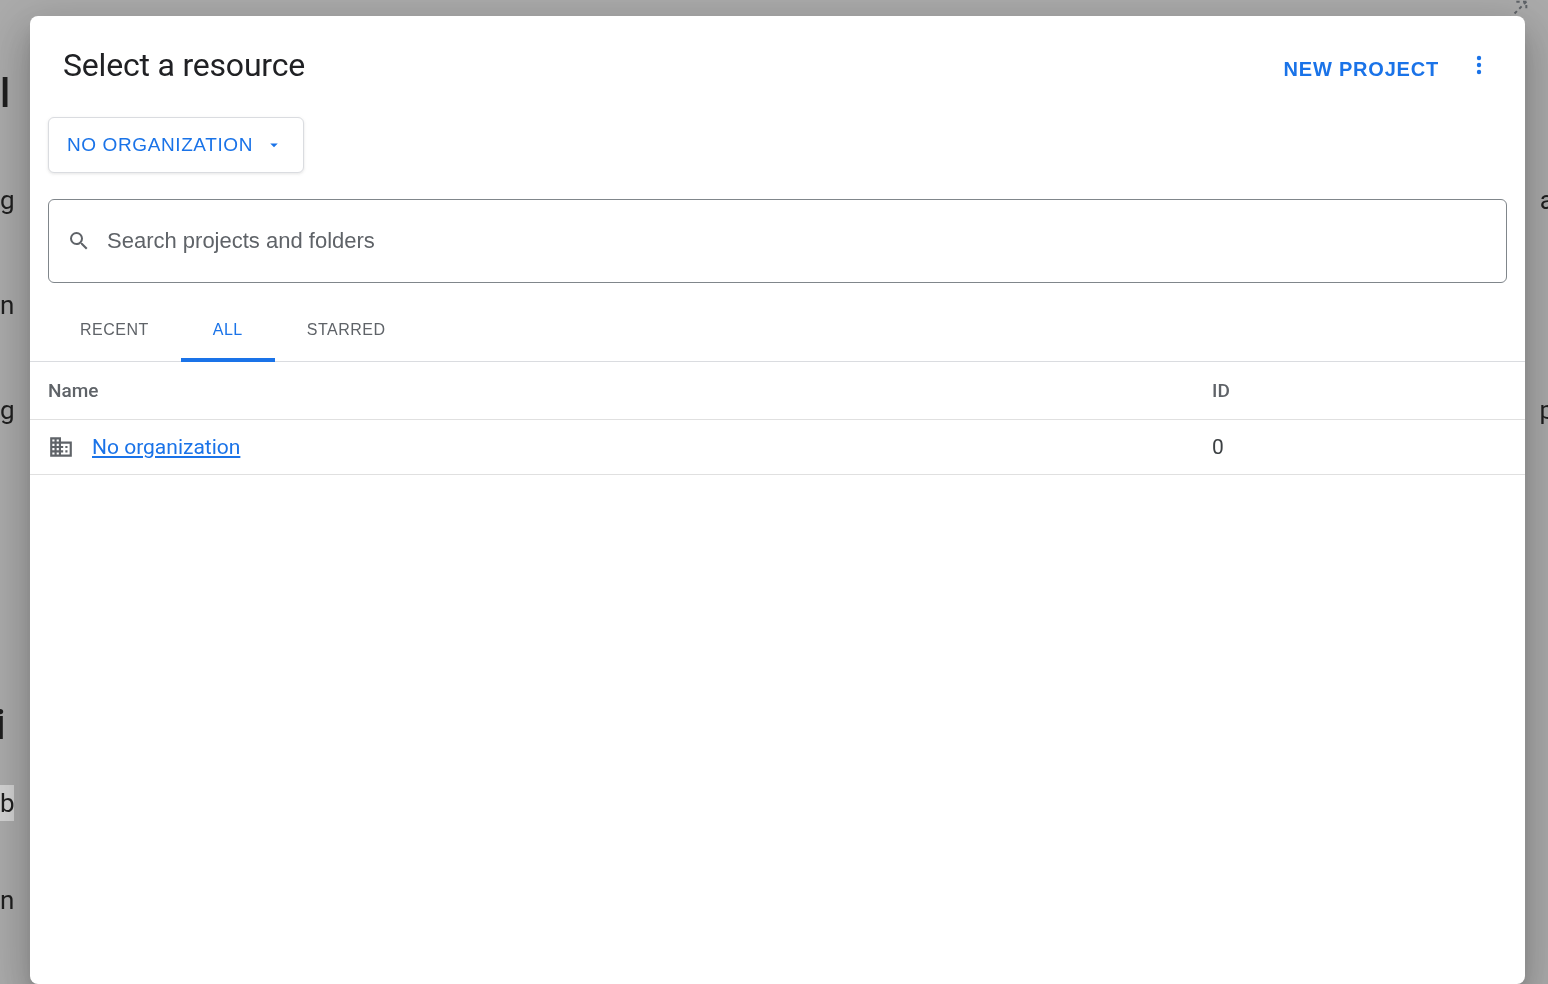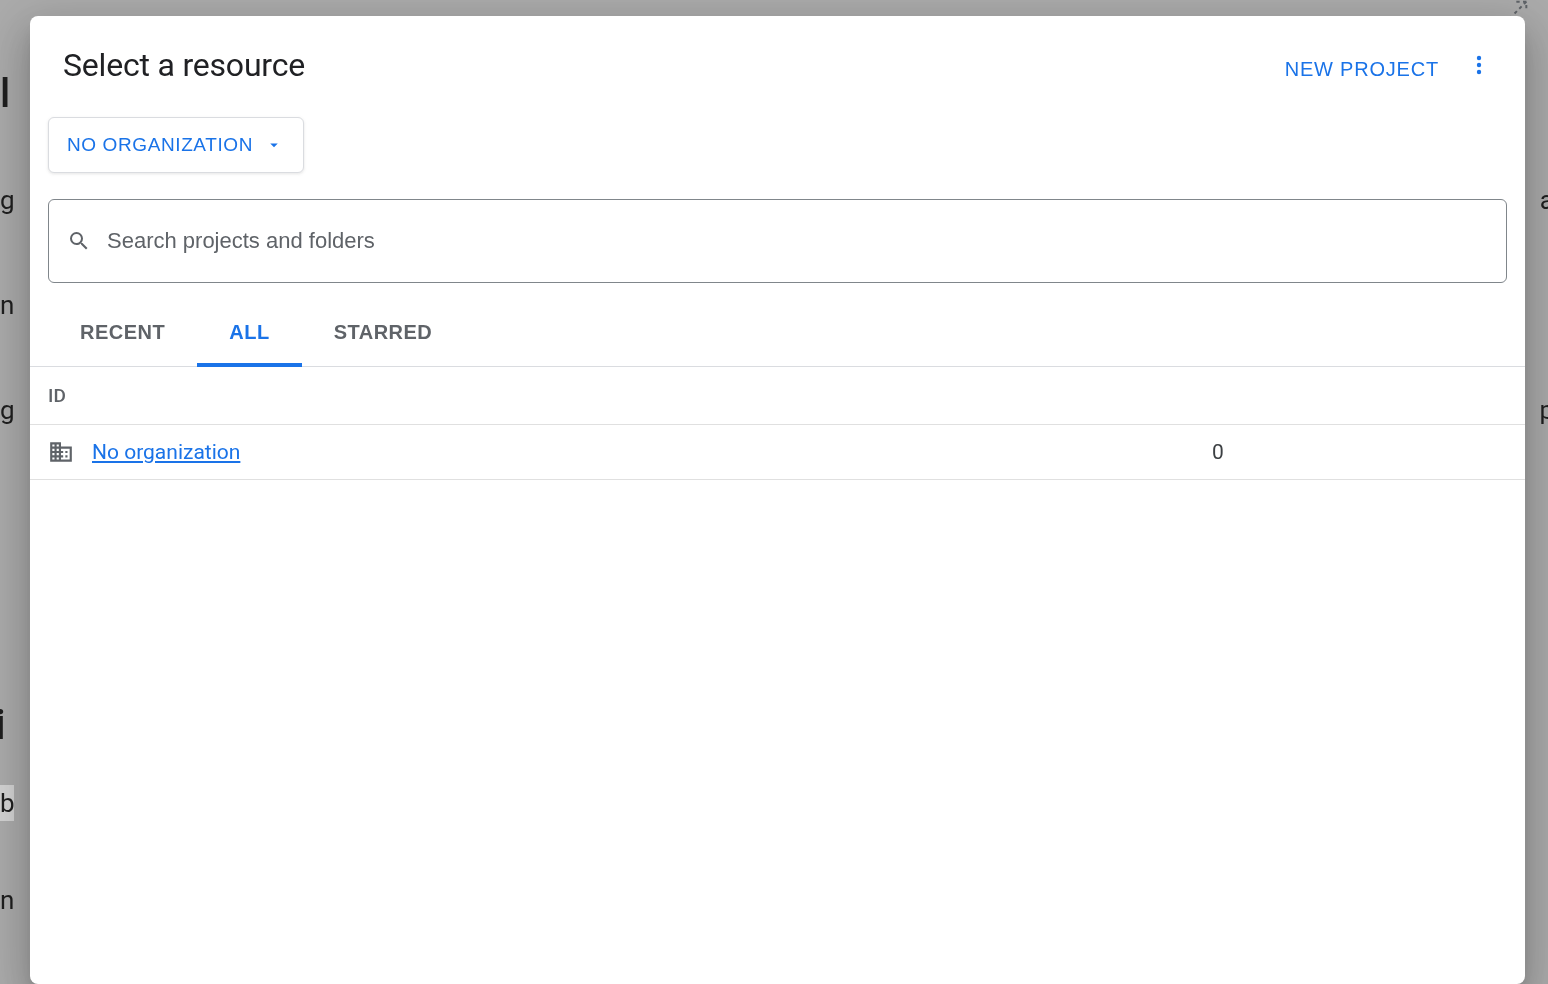--- a/index.html
+++ b/index.html
@@ -69,21 +69,21 @@
       color: #202124;
       letter-spacing: -0.2px;
     }
     .header-actions {
       display: flex;
       align-items: center;
       gap: 22px;
     }
     .new-project-btn {
       font-size: 20px;
-      font-weight: 400;
+      font-weight: 700;
       color: #1a73e8;
       letter-spacing: 0.8px;
       background: none;
       border: none;
       cursor: pointer;
       margin-top: 8px;
     }
     .more-btn {
       width: 36px;
       height: 36px;
@@ -149,22 +149,22 @@
     }
 
     .tabs {
       display: flex;
       padding: 0 18px;
       margin-top: 22px;
       border-bottom: 1px solid #dadce0;
     }
     .tab {
       padding: 16px 32px 22px 32px;
-      font-size: 20px;
-      font-weight: 700;
+      font-size: 16px;
+      font-weight: 400;
       letter-spacing: 0.5px;
       color: #5f6368;
       background: none;
       border: none;
       cursor: pointer;
       position: relative;
     }
     .tab.active {
       color: #1a73e8;
     }
@@ -280,20 +280,21 @@
     </div>
   </div>
 
   <div class="tabs">
     <button class="tab">RECENT</button>
     <button class="tab active">ALL</button>
     <button class="tab">STARRED</button>
   </div>
 
   <div class="table-header">
+    <div class="col-name">Name</div>
     <div class="col-id">ID</div>
   </div>
 
   <div class="table-row">
     <div class="row-name">
       <svg class="org-icon" viewBox="0 0 24 24">
         <path d="M12 7V3H2v18h20V7H12zM6 19H4v-2h2v2zm0-4H4v-2h2v2zm0-4H4V9h2v2zm0-4H4V5h2v2zm4 12H8v-2h2v2zm0-4H8v-2h2v2zm0-4H8V9h2v2zm0-4H8V5h2v2zm10 12h-8v-2h2v-2h-2v-2h2v-2h-2V9h8v10zm-2-8h-2v2h2v-2zm0 4h-2v2h2v-2z"></path>
       </svg>
       <span class="row-name-link">No organization</span>
     </div>

